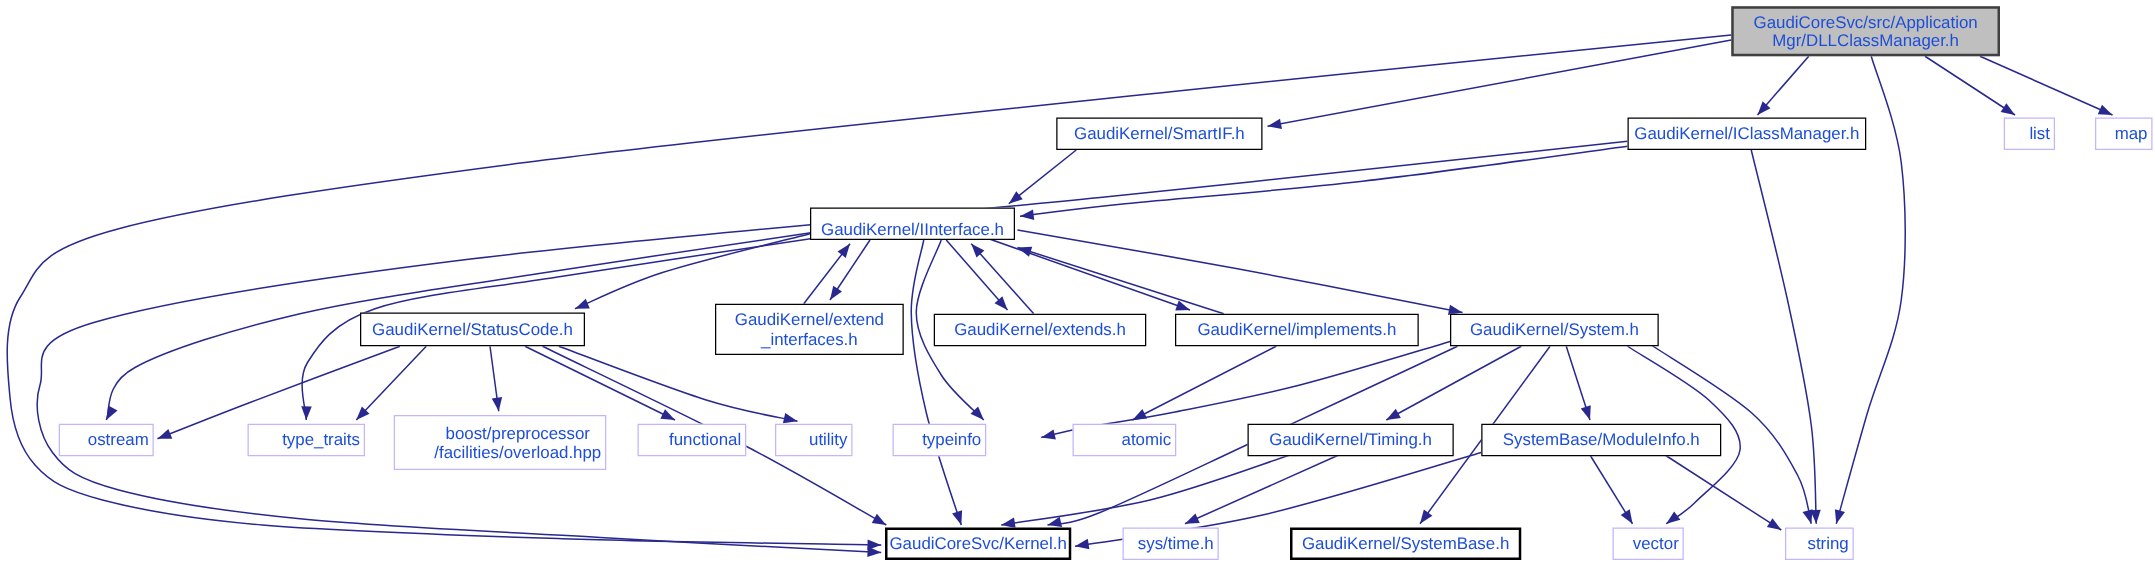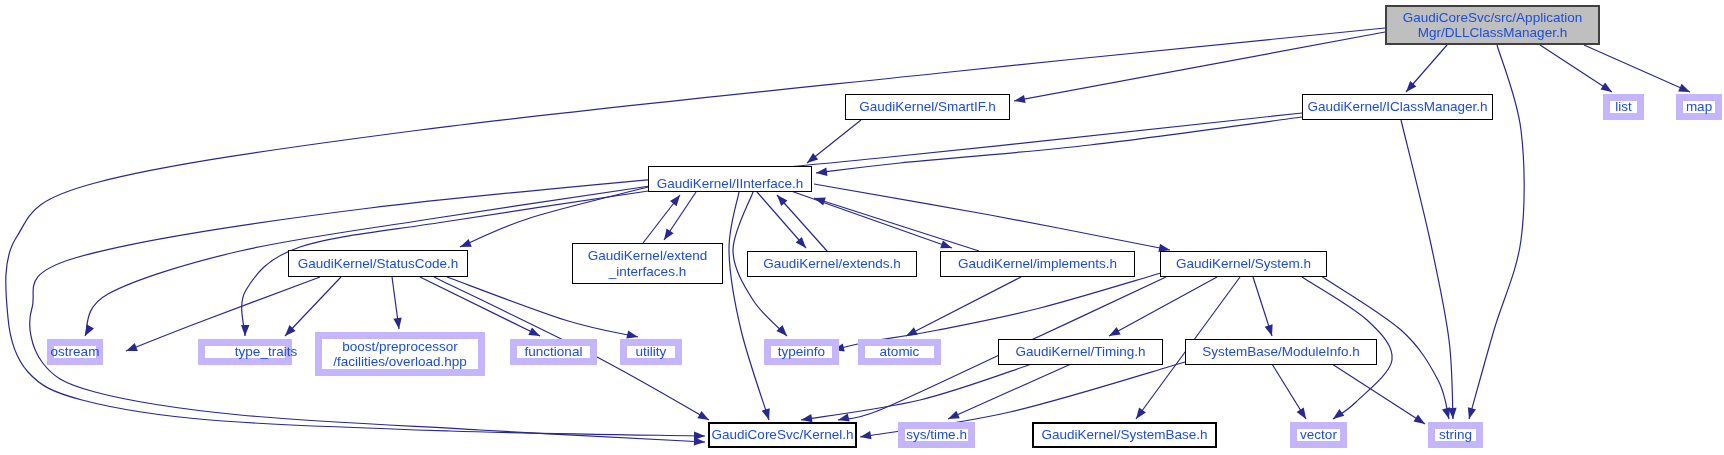--- a/index.html
+++ b/index.html
@@ -4,21 +4,21 @@
 <style>
   html,body{margin:0;padding:0;background:#fff;}
   #canvas{position:relative;width:1724px;height:455px;background:#ffffff;overflow:hidden;
           font-family:"Liberation Sans",sans-serif;}
   #edges{position:absolute;left:0;top:0;}
   .node{position:absolute;display:flex;align-items:center;justify-content:center;
         box-sizing:border-box;background:#ffffff;border:1px solid #000000;
         text-align:center;white-space:pre-line;
         font:13.5px/1.12 "Liberation Sans",sans-serif;color:#1d4ed8;padding:0 3px;}
   .node.current{background:#bfbfbf;border:2px solid #404040;}
-  .node.external{border:7px solid #c4b5fd;}
+  .node.external{border:1px solid #c4b5fd;justify-content:flex-end;}
   .node.emph{border-width:2px;}
   .node span{pointer-events:none;}
 </style>
 </head>
 <body>
 
 <div id="canvas">
   <svg id="edges" width="1724" height="455">
       <g>
         <path d="M1385,32 L1014,101" fill="none" stroke="#28288f" stroke-width="1.2"></path>
@@ -192,27 +192,27 @@
       <div class="node linked" style="left: 1302px; top: 94px; width: 191px; height: 26px;"><span>GaudiKernel/IClassManager.h</span></div>
       <div class="node external" style="left: 1603px; top: 94px; width: 41px; height: 26px;"><span>list</span></div>
       <div class="node external" style="left: 1676px; top: 94px; width: 46px; height: 26px;"><span>map</span></div>
       <div class="node linked" style="left: 648px; top: 166px; width: 164px; height: 26px; align-items: flex-end;"><span>GaudiKernel/IInterface.h</span></div>
       <div class="node linked" style="left: 288px; top: 250px; width: 180px; height: 27px;"><span>GaudiKernel/StatusCode.h</span></div>
       <div class="node linked" style="left: 572px; top: 243px; width: 151px; height: 41px;"><span>GaudiKernel/extend
 _interfaces.h</span></div>
       <div class="node linked" style="left: 747px; top: 251px; width: 170px; height: 26px;"><span>GaudiKernel/extends.h</span></div>
       <div class="node linked" style="left: 940px; top: 251px; width: 195px; height: 26px;"><span>GaudiKernel/implements.h</span></div>
       <div class="node linked" style="left: 1160px; top: 251px; width: 167px; height: 26px;"><span>GaudiKernel/System.h</span></div>
-      <div class="node external" style="left: 47px; top: 339px; width: 56px; height: 26px;"><span>ostream</span></div>
+      <div class="node external" style="left: 47px; top: 339px; width: 76px; height: 26px;"><span>ostream</span></div>
       <div class="node external" style="left: 198px; top: 339px; width: 94px; height: 26px; padding-left: 45px;"><span>type_traits</span></div>
       <div class="node external" style="left: 315px; top: 332px; width: 170px; height: 44px;"><span>boost/preprocessor
 /facilities/overload.hpp</span></div>
       <div class="node external" style="left: 510px; top: 339px; width: 87px; height: 26px;"><span>functional</span></div>
       <div class="node external" style="left: 620px; top: 339px; width: 62px; height: 26px;"><span>utility</span></div>
-      <div class="node external" style="left: 764px; top: 339px; width: 75px; height: 26px;"><span>typeinfo</span></div>
+      <div class="node external" style="left: 714px; top: 339px; width: 75px; height: 26px;"><span>typeinfo</span></div>
       <div class="node external" style="left: 858px; top: 339px; width: 83px; height: 26px;"><span>atomic</span></div>
       <div class="node linked" style="left: 998px; top: 339px; width: 165px; height: 26px;"><span>GaudiKernel/Timing.h</span></div>
       <div class="node linked" style="left: 1185px; top: 339px; width: 192px; height: 26px;"><span>SystemBase/ModuleInfo.h</span></div>
       <div class="node linked emph" style="left: 708px; top: 422px; width: 149px; height: 26px;"><span>GaudiCoreSvc/Kernel.h</span></div>
       <div class="node external" style="left: 898px; top: 422px; width: 77px; height: 26px;"><span>sys/time.h</span></div>
       <div class="node linked emph" style="left: 1032px; top: 422px; width: 185px; height: 26px;"><span>GaudiKernel/SystemBase.h</span></div>
       <div class="node external" style="left: 1290px; top: 422px; width: 57px; height: 26px;"><span>vector</span></div>
       <div class="node external" style="left: 1428px; top: 422px; width: 55px; height: 26px;"><span>string</span></div>
     </div>
 </div>

